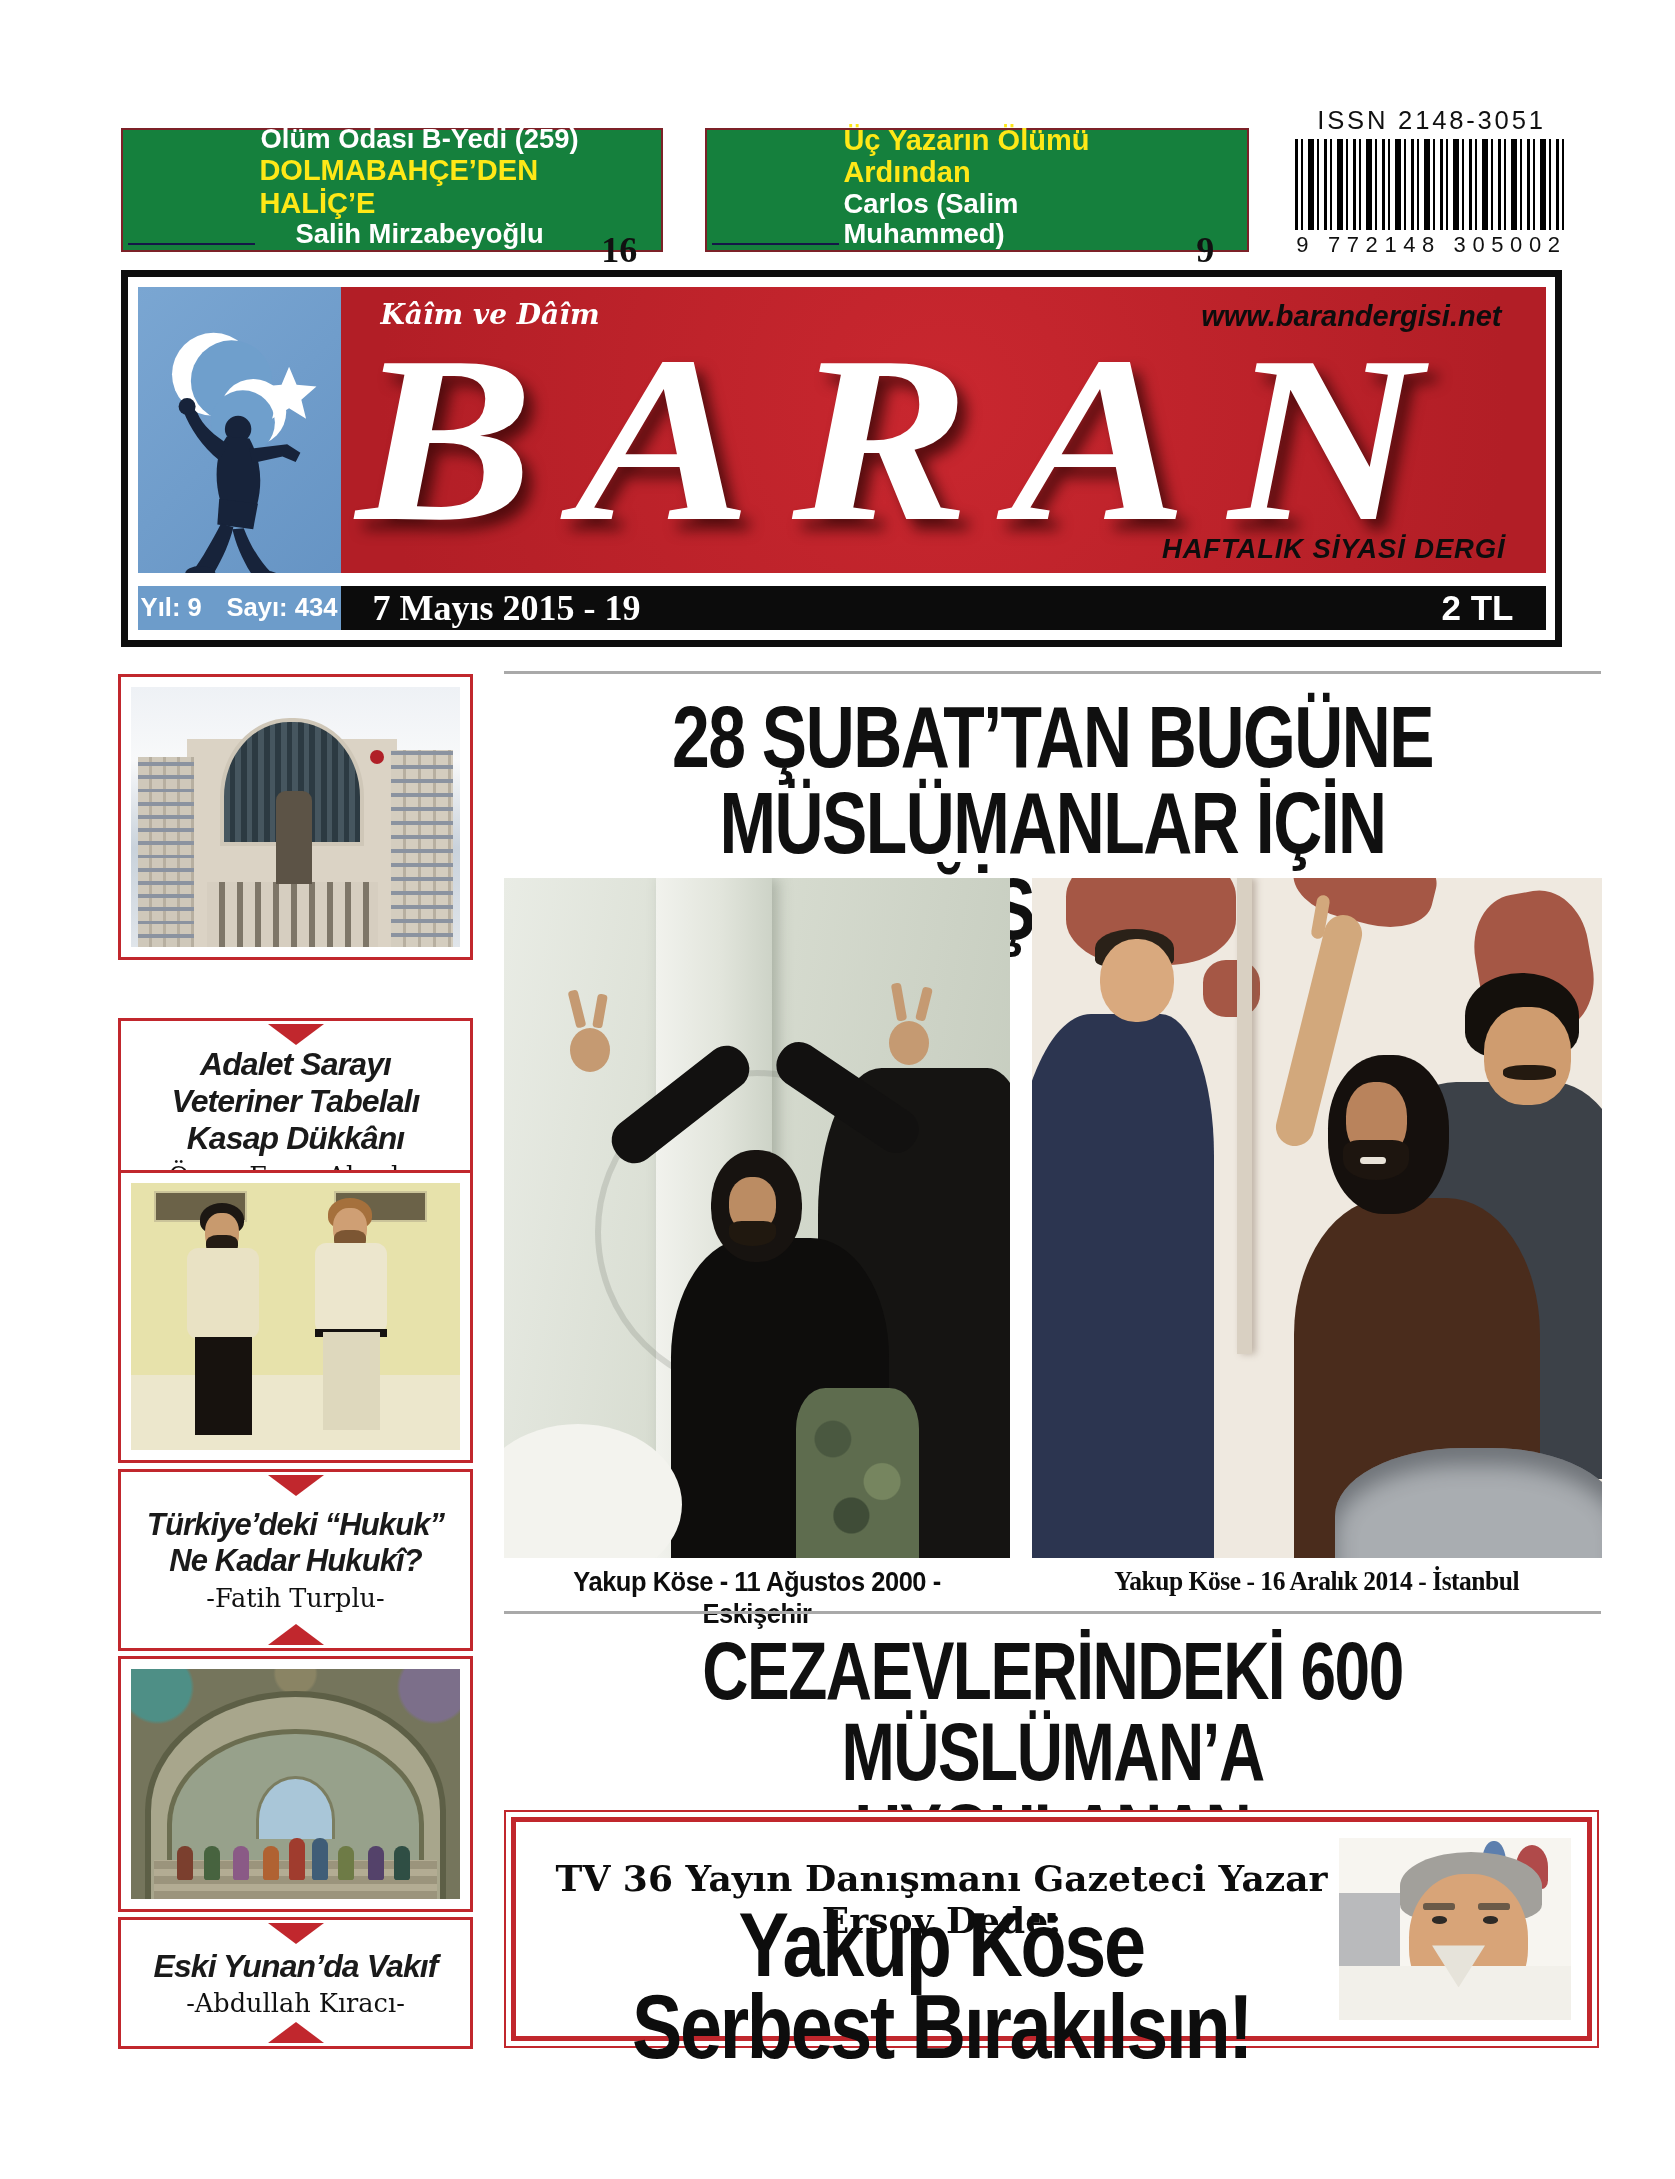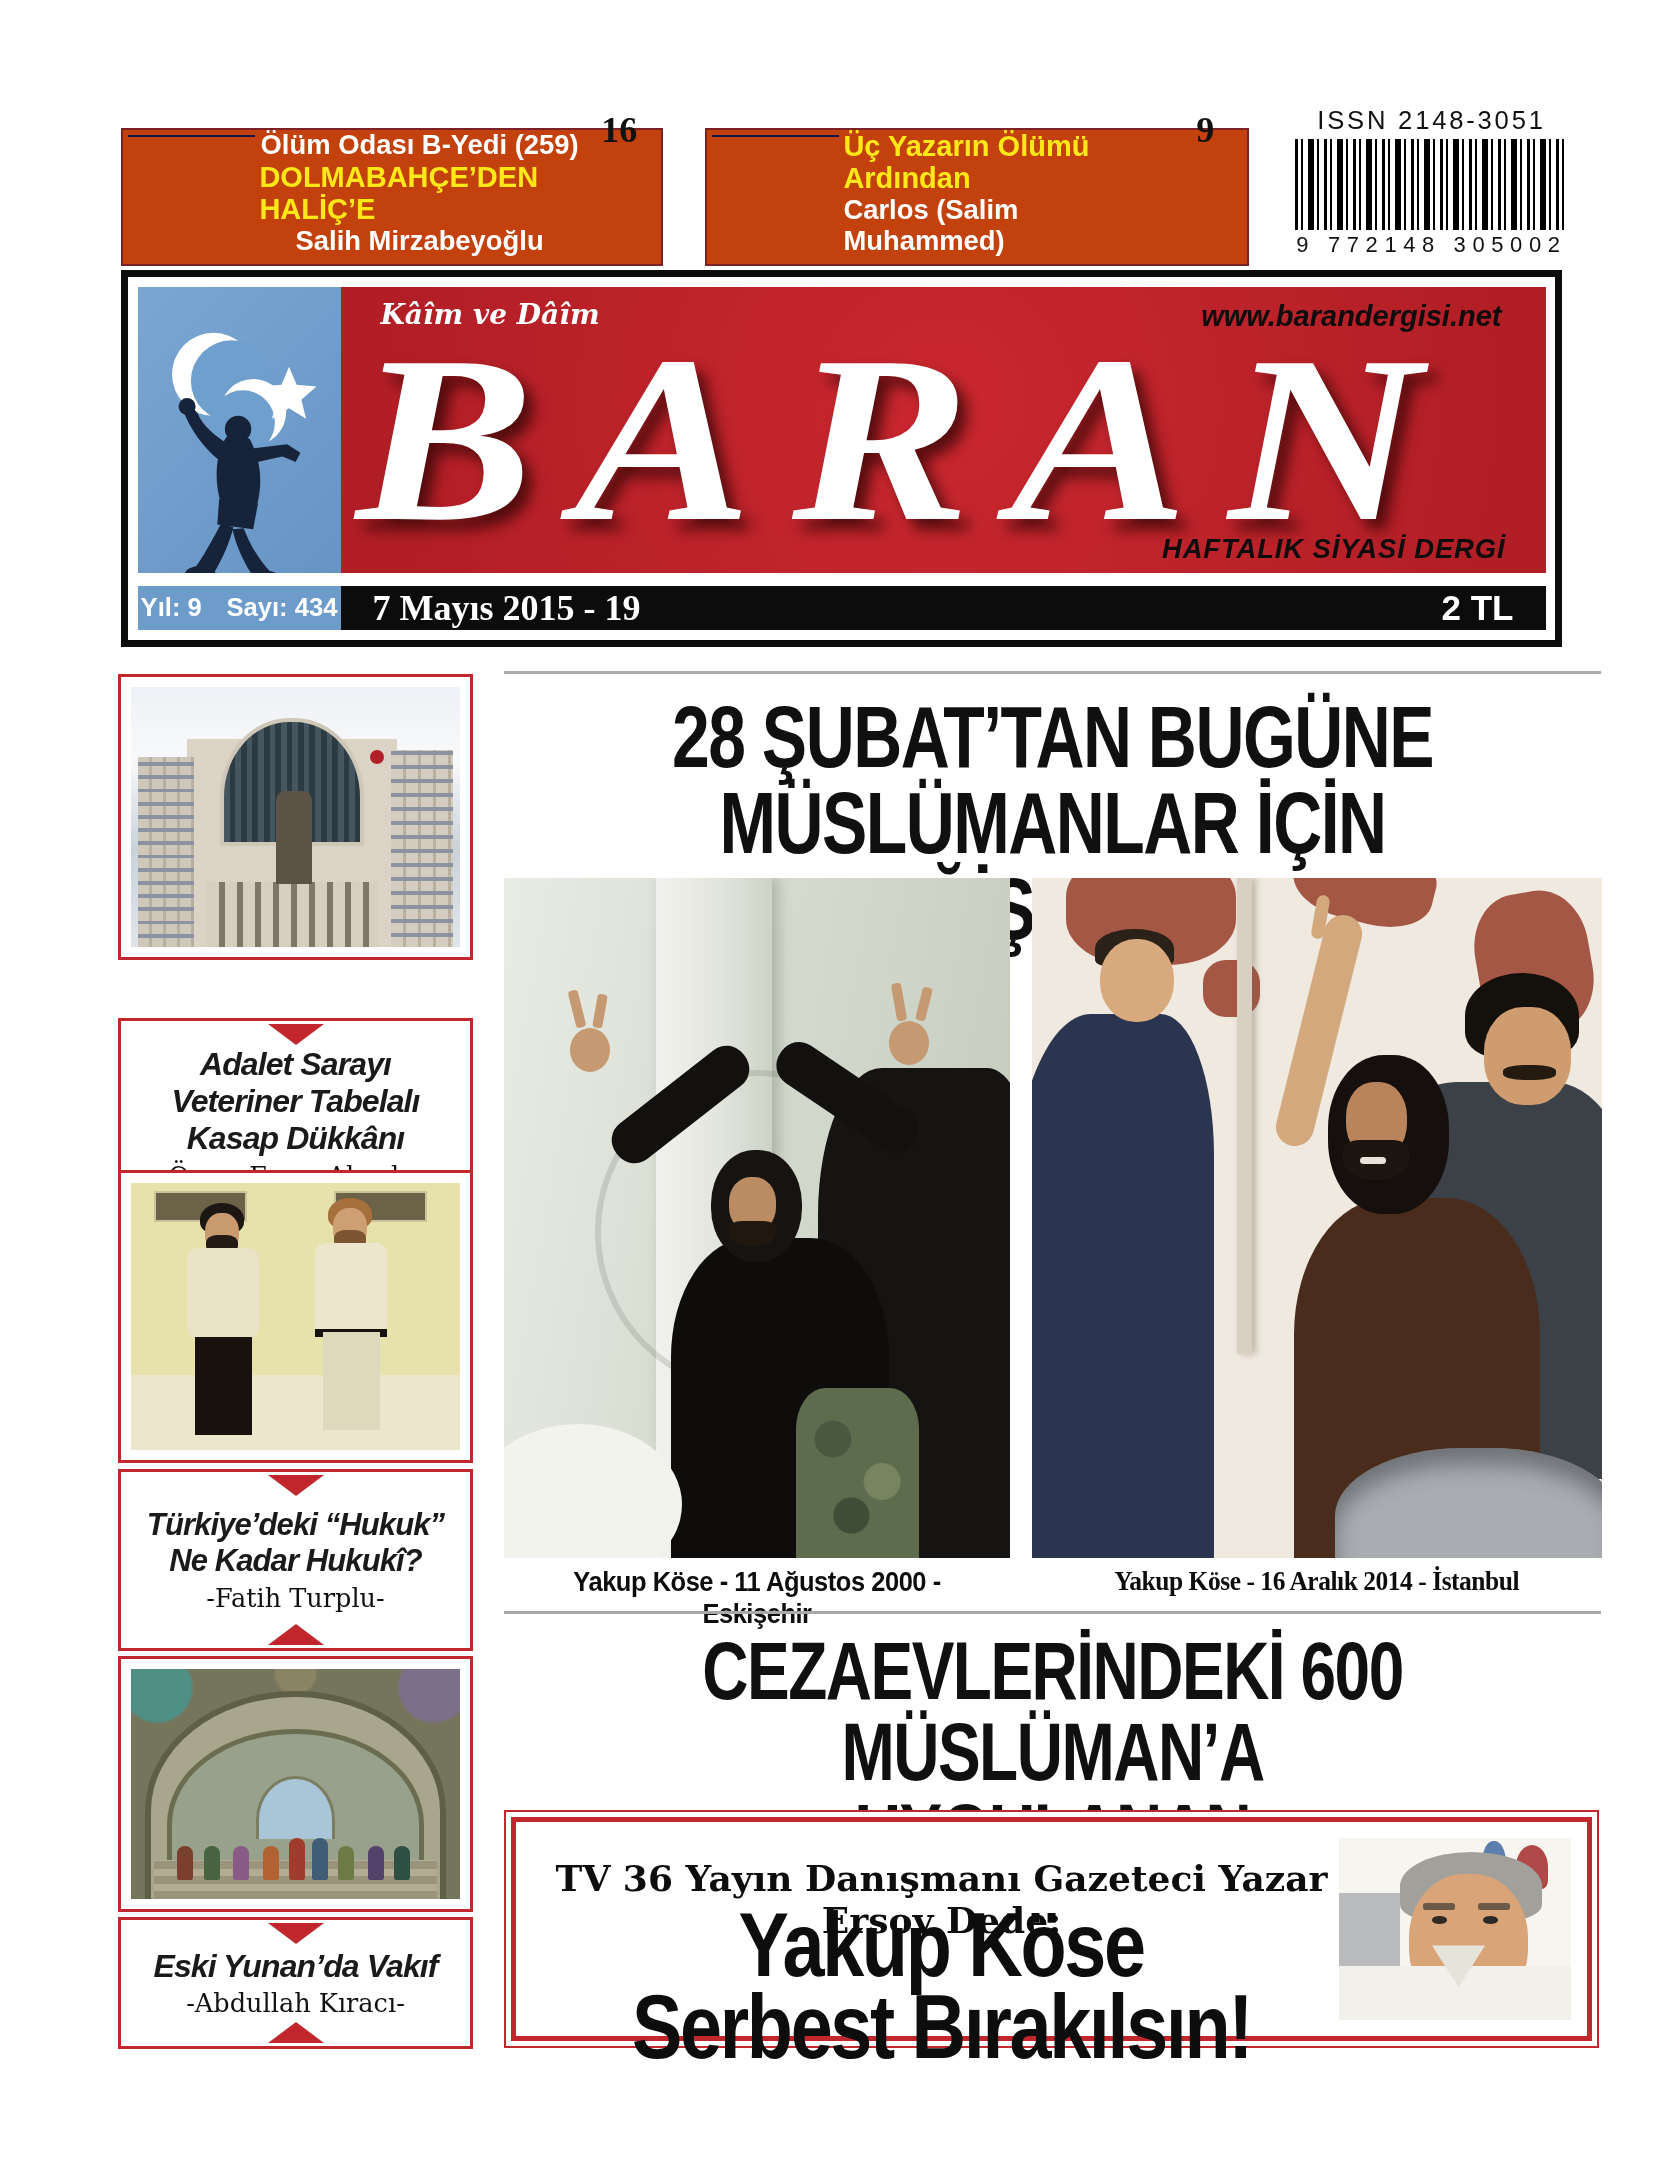--- a/index.html
+++ b/index.html
@@ -1,22 +1,22 @@
 <!DOCTYPE html>
 <html style="font-size:15px"><head>
 <meta charset="utf-8">
 <style>
   html,body{margin:0;padding:0;background:#fff;}
   .page{position:relative;width:1676px;height:2179px;background:#ffffff;overflow:hidden;
         font-family:"Liberation Sans",sans-serif;color:#111;}
   .abs{position:absolute;}
 
   
-  .banner{position:absolute;top:128px;height:138px;background:#c2410c;border:2.8px solid #7c2128;
-          display:flex;align-items:flex-start;box-sizing:border-box;}
+  .banner{position:absolute;top:128px;height:124px;background:#15803d;border:2.8px solid #7c2128;
+          display:flex;align-items:flex-end;box-sizing:border-box;}
   .banner .bphoto{width:125px;margin:4.7px;position:relative;overflow:hidden;border:0.9px solid #141747;background:#6b4a26;}
   .banner .btext{flex:1;display:flex;flex-direction:column;align-items:center;justify-content:center;line-height:1.12;}
   .bl-white{color:#fff;font-weight:bold;font-size:27.4px;}
   .bl-yellow{color:#ffe817;font-weight:bold;font-size:29px;}
   .numwrap{position:relative;width:68px;font-weight:bold;}
   .arrowhead{position:absolute;inset:0;background:#fff;
              clip-path:polygon(0 50%,46% 0,100% 0,100% 100%,46% 100%);}
   .pagenum{position:absolute;top:50%;left:58%;transform:translate(-50%,-50%);
            font-family:"Liberation Serif",serif;font-size:36px;color:#111;}
   .endcap{width:13.2px;background:#2e3170;}

